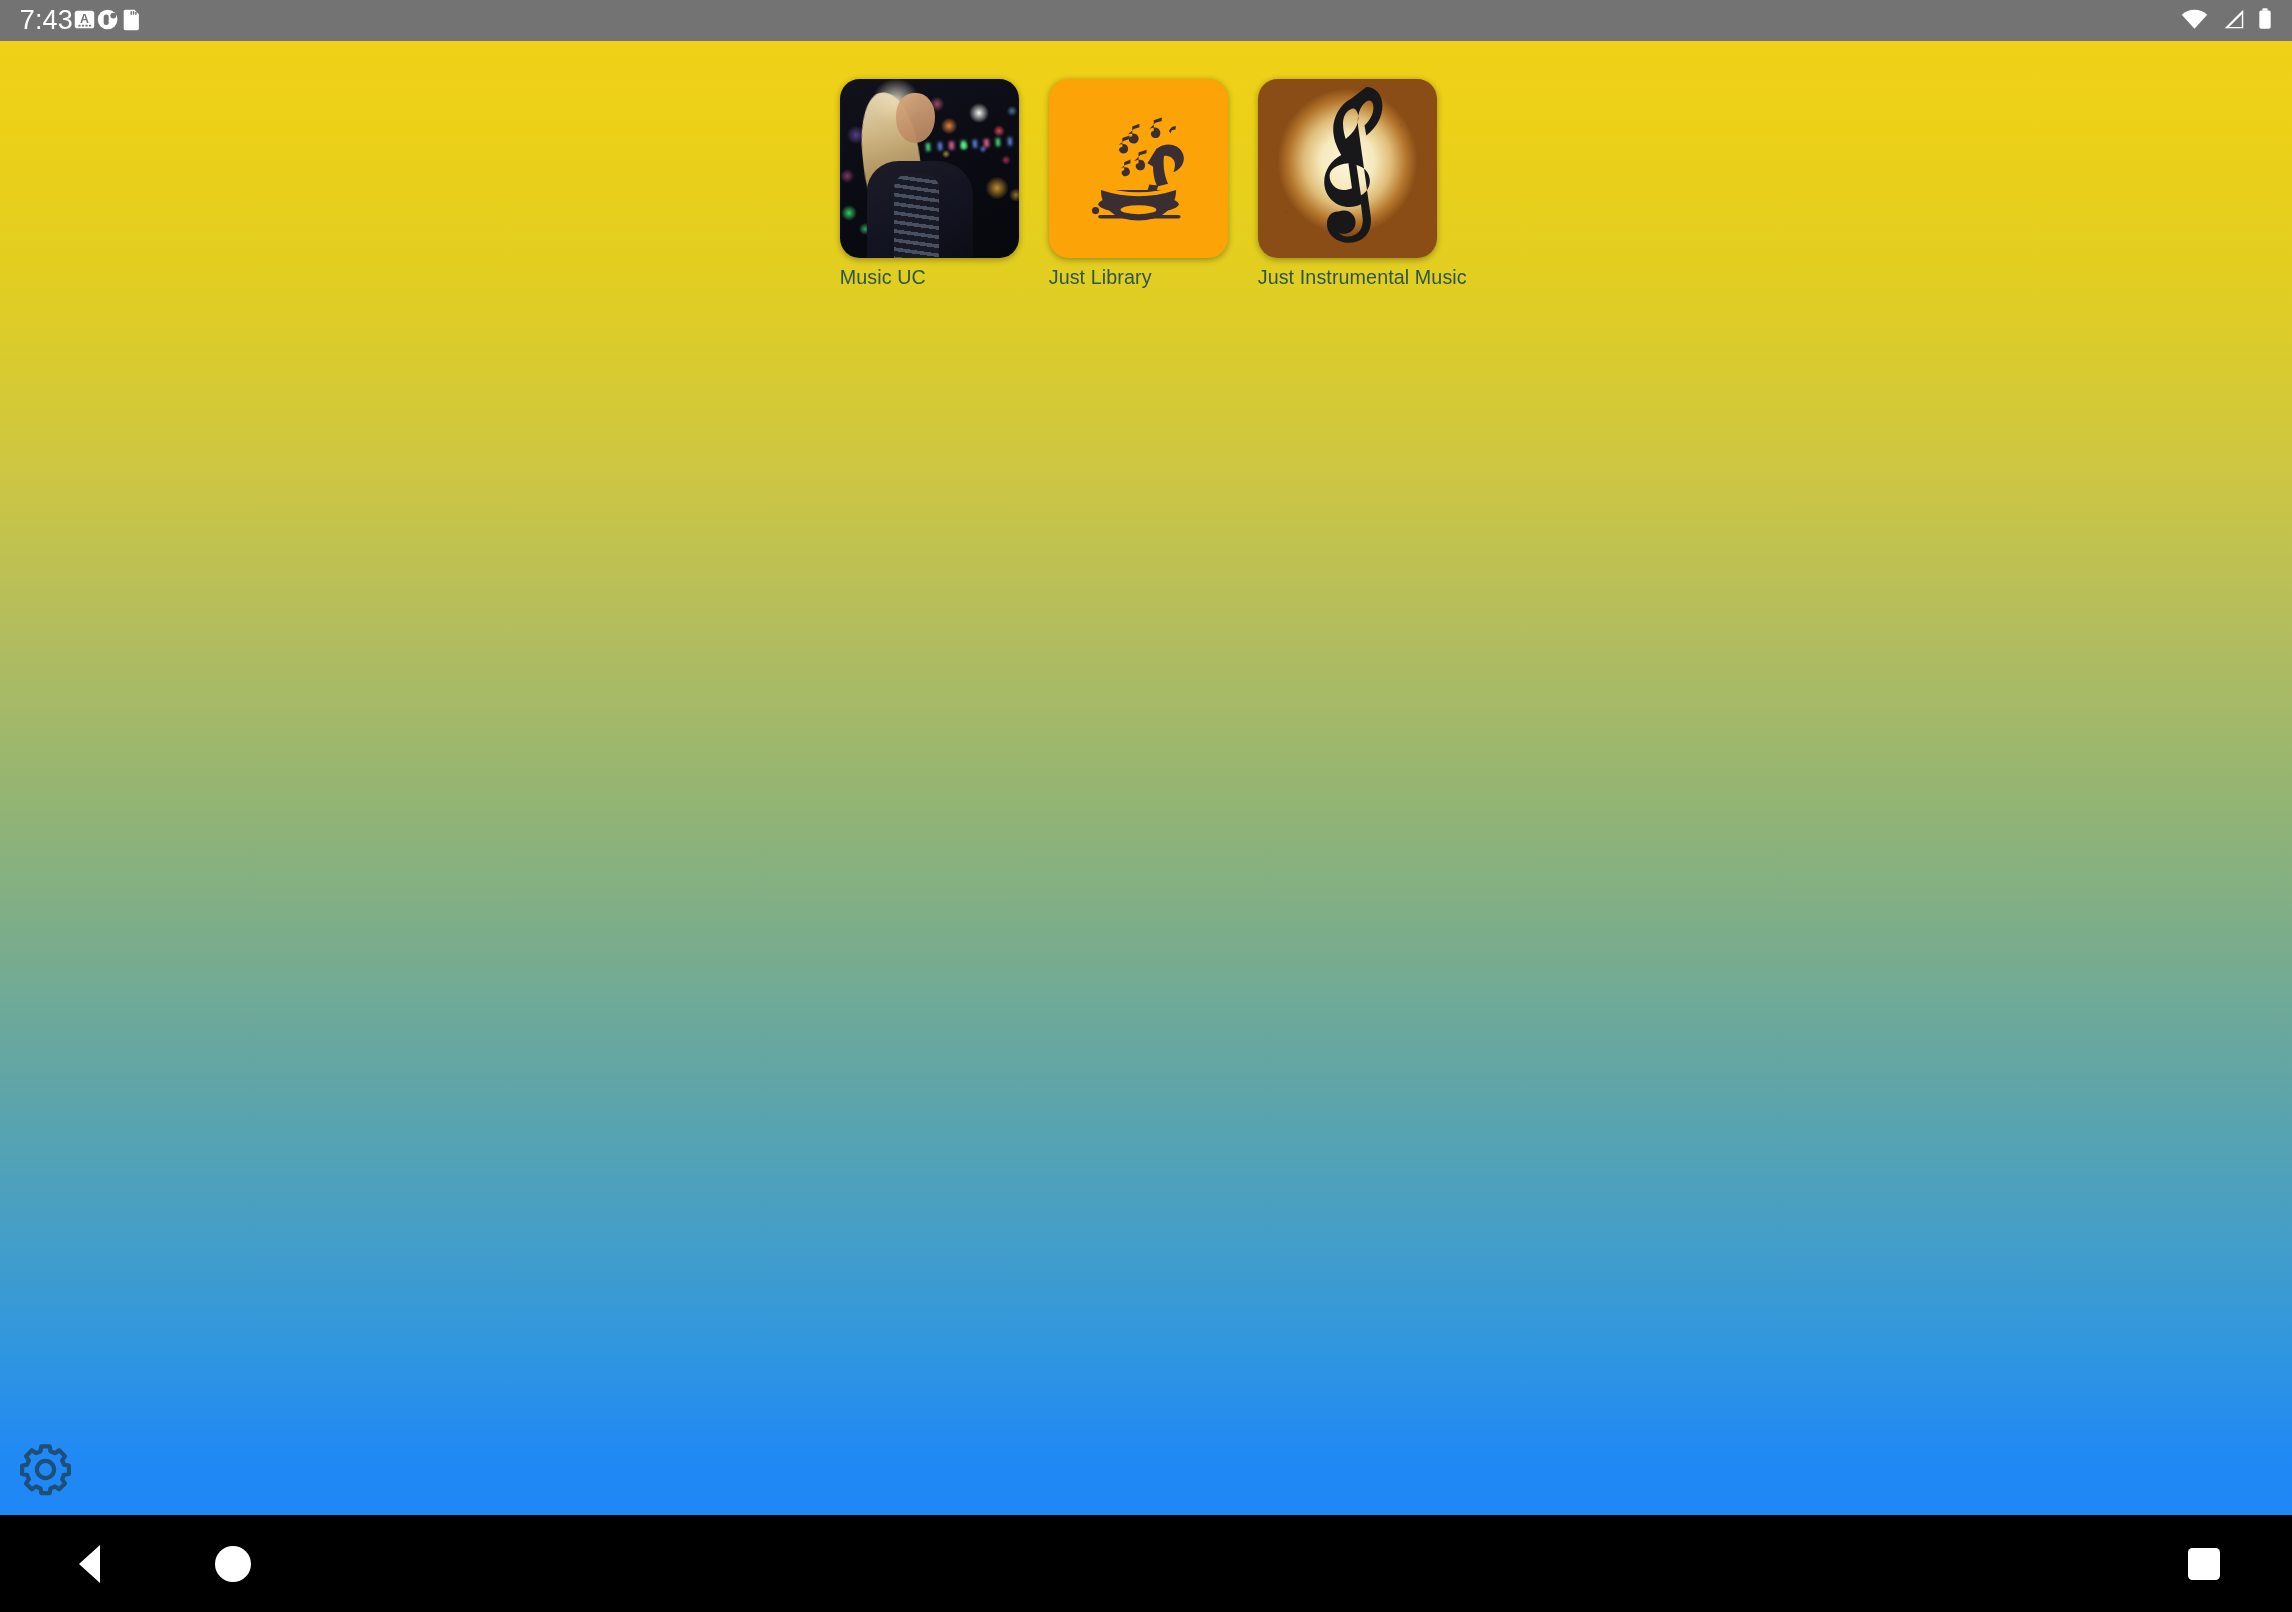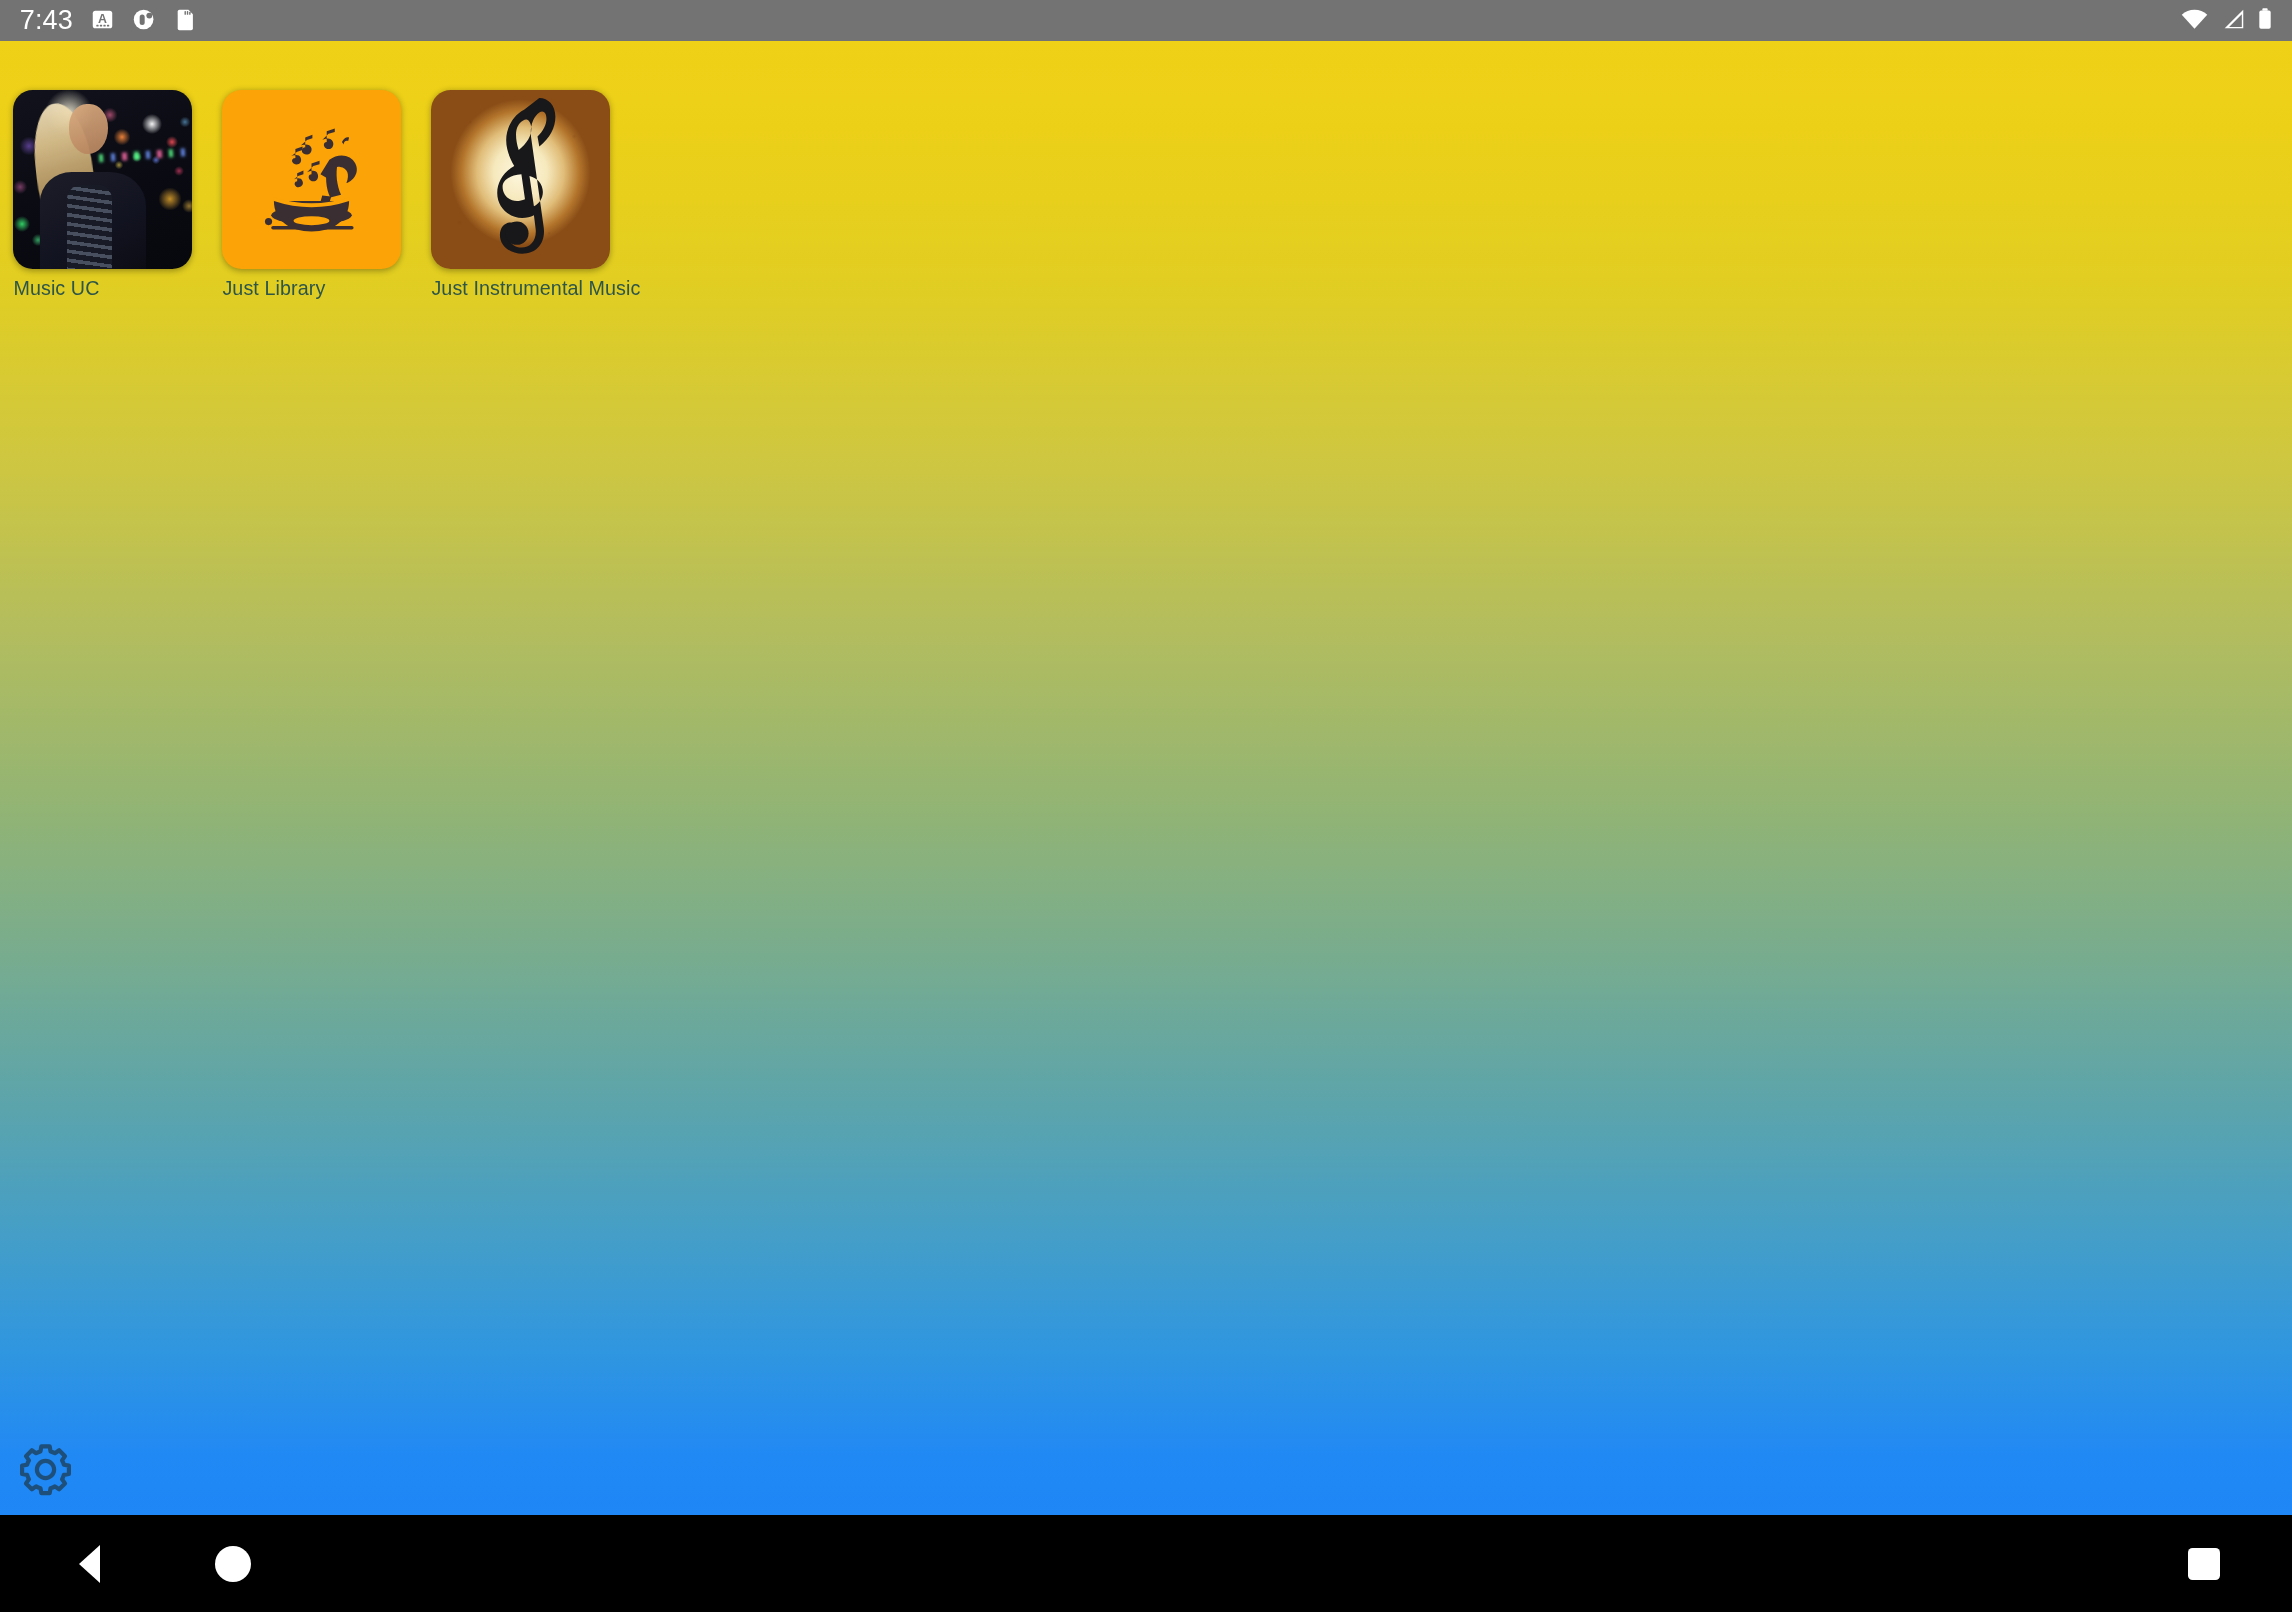--- a/index.html
+++ b/index.html
@@ -21,21 +21,20 @@
   #status-bar {
     position:absolute; top:0; left:0;
     width:2293px; height:41px;
     background:#737373;
     display:flex; align-items:center;
     z-index:40;
   }
   #status-left {
     display:flex; align-items:center;
     padding-left:19.7px;
-    gap:18px;
   }
   #status-clock {
     color:#ffffff;
     font-size:27px;
     letter-spacing:0.2px;
     line-height:1;
     font-weight:400;
   }
   #status-right {
     margin-left:auto;
@@ -62,24 +61,25 @@
         #2f96e0 89%,
         #2189f4 96%,
         #1f87f6 100%);
     z-index:5;
   }
 
   
   #app-grid {
     position:absolute; top:41px; left:0;
     width:2293px;
-    padding-left:13.4px; padding-top:49px;
+    padding-left:13.4px; padding-top:38px;
     display:flex;
     align-items:flex-start;
     z-index:12;
+    justify-content:center;
   }
   .app-cell {
     width:209px;
     display:flex;
     flex-direction:column;
     align-items:flex-start;
     cursor:pointer;
   }
   .app-icon-wrap {
     width:179px; height:179px;

